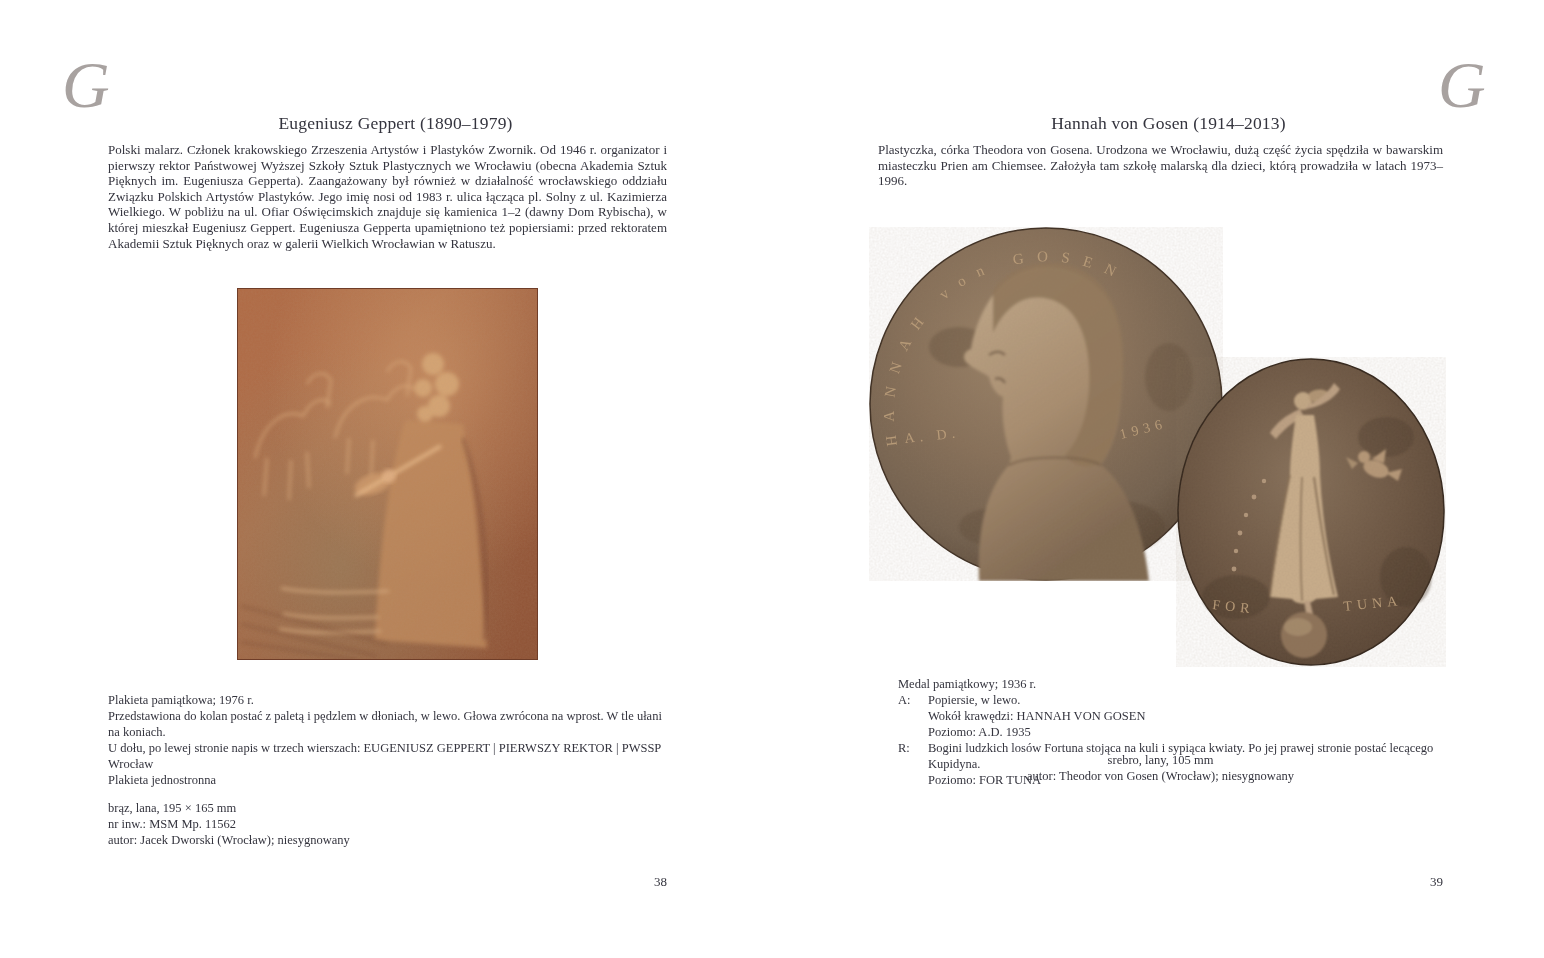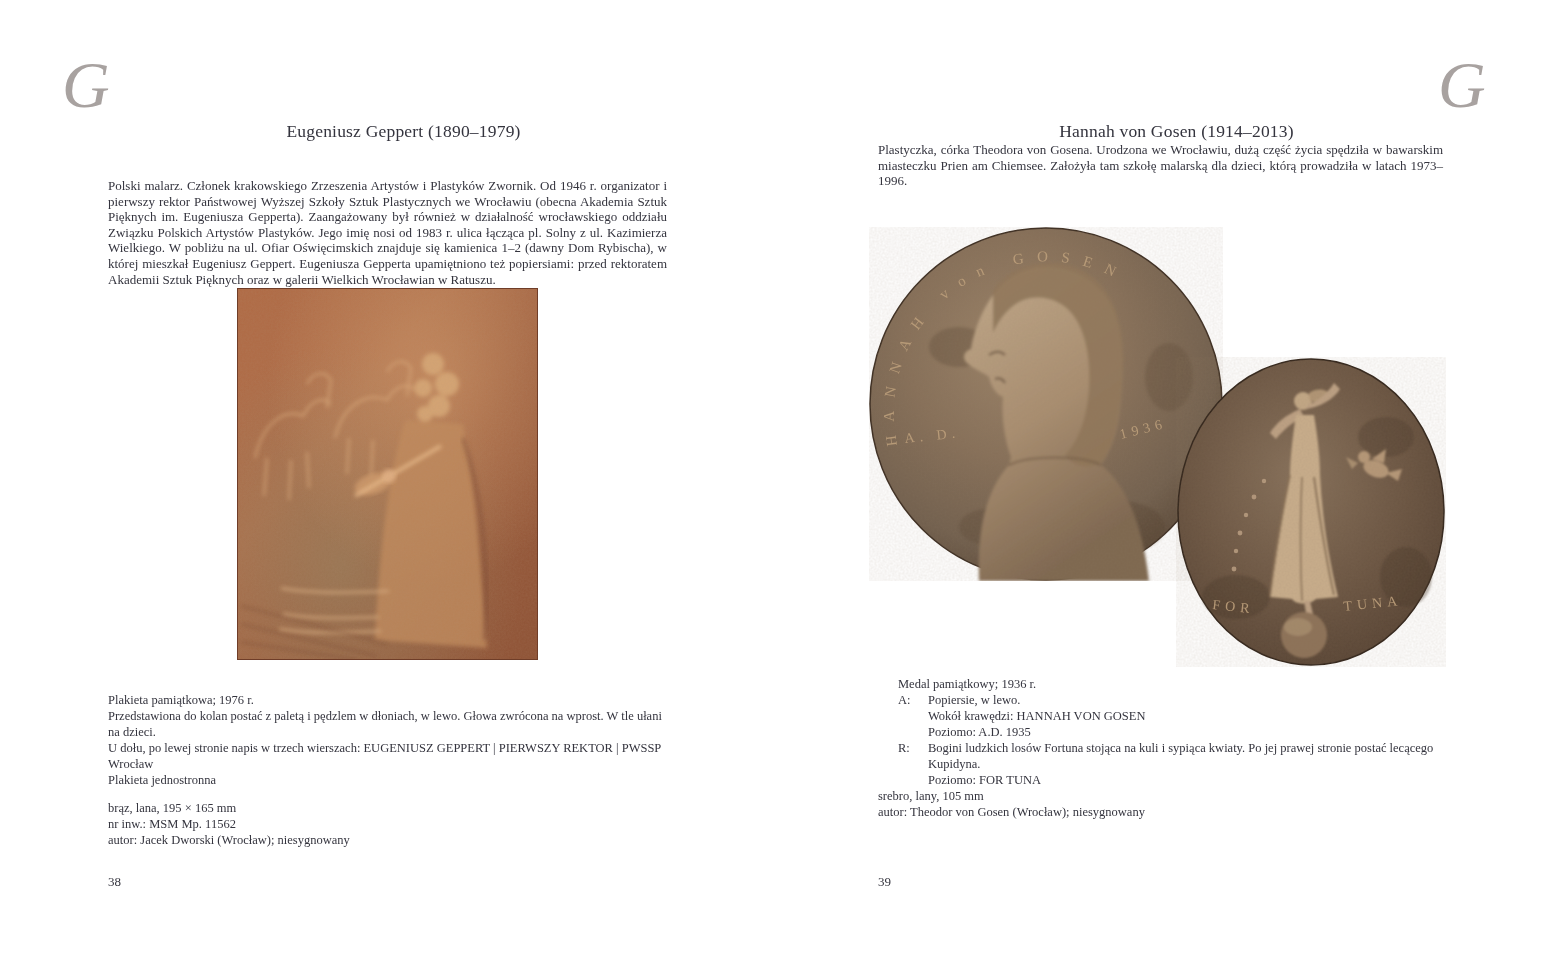--- a/index.html
+++ b/index.html
@@ -18,59 +18,59 @@
     font-style: italic;
     font-size: 66px;
     line-height: 1;
     color: #a8a2a0;
   }
   .ornament-left  { left: 62px;   top: 52px; }
   .ornament-right { left: 1438px; top: 52px; }
 
   .title {
     position: absolute;
-    margin: 16px;
+    margin: 8px;
     font-size: 17.5px;
     font-weight: normal;
     text-align: center;
     letter-spacing: 0.2px;
   }
   .title-left  { left: 108px; width: 559px; top: 105px; }
   .title-right { left: 878px; width: 565px; top: 105px; }
 
   .body-text {
     position: absolute;
     margin: 0;
     font-size: 13px;
     line-height: 15.6px;
     text-align: justify;
   }
-  .body-left  { left: 108px; width: 559px; top: 142px; margin-top: 36px; }
+  .body-left  { left: 108px; width: 559px; top: 142px; }
   .body-right { left: 878px; width: 565px; top: 142px; }
 
   .caption, .tech {
     position: absolute;
     font-size: 12.5px;
     line-height: 16px;
   }
   .caption p, .tech p { margin: 0; }
   .caption-left { left: 108px; width: 562px; top: 692px; }
   .tech-left    { left: 108px; width: 562px; top: 800px; }
   .caption-right { left: 878px; width: 565px; top: 676px; margin-left: 20px; }
-  .tech-right    { left: 878px; width: 565px; top: 788px; }
+  .tech-right    { left: 878px; width: 565px; top: 752px; text-align: center; }
 
   .cap-row { display: grid; grid-template-columns: 30px 1fr; }
   .cap-row .cap-label { grid-column: 1; }
   .cap-row .cap-text  { grid-column: 2; }
 
   .pagenum {
     position: absolute;
     top: 874px;
     font-size: 13px;
-    text-align: left;
+    text-align: right;
   }
   .pagenum-left  { left: 108px; width: 559px; }
   .pagenum-right { left: 878px; width: 565px; }
 
   .artwork { position: absolute; }
   .artwork svg { display: block; }
   #plaque-art  { left: 237px;  top: 288px; width: 301px; height: 372px; }
   #medal-obv   { left: 869px;  top: 227px; width: 354px; height: 354px; }
   #medal-rev   { left: 1176px; top: 357px; width: 270px; height: 310px; }
 
@@ -165,21 +165,21 @@
           <path d="M4 336 L 140 368"></path>
           <path d="M4 354 L 120 372"></path>
         </g>
         <rect x="0" y="0" width="301" height="372" filter="url(#pgGrain)" opacity="0.5"></rect>
         <rect x="0.5" y="0.5" width="300" height="371" fill="none" stroke="#6f3d28" stroke-width="1"></rect>
       </svg>
     </figure>
 
     <div class="caption caption-left">
       <p>Plakieta pamiątkowa; 1976 r.</p>
-      <p>Przedstawiona do kolan postać z paletą i pędzlem w dłoniach, w lewo. Głowa zwrócona na wprost. W tle ułani na dzieci.</p>
+      <p>Przedstawiona do kolan postać z paletą i pędzlem w dłoniach, w lewo. Głowa zwrócona na wprost. W tle ułani na koniach.</p>
       <p>U dołu, po lewej stronie napis w trzech wierszach: EUGENIUSZ GEPPERT | PIERWSZY REKTOR | PWSSP Wrocław</p>
       <p>Plakieta jednostronna</p>
     </div>
 
     <div class="tech tech-left">
       <p>brąz, lana, 195 × 165 mm</p>
       <p>nr inw.: MSM Mp. 11562</p>
       <p>autor: Jacek Dworski (Wrocław); niesygnowany</p>
     </div>
 

